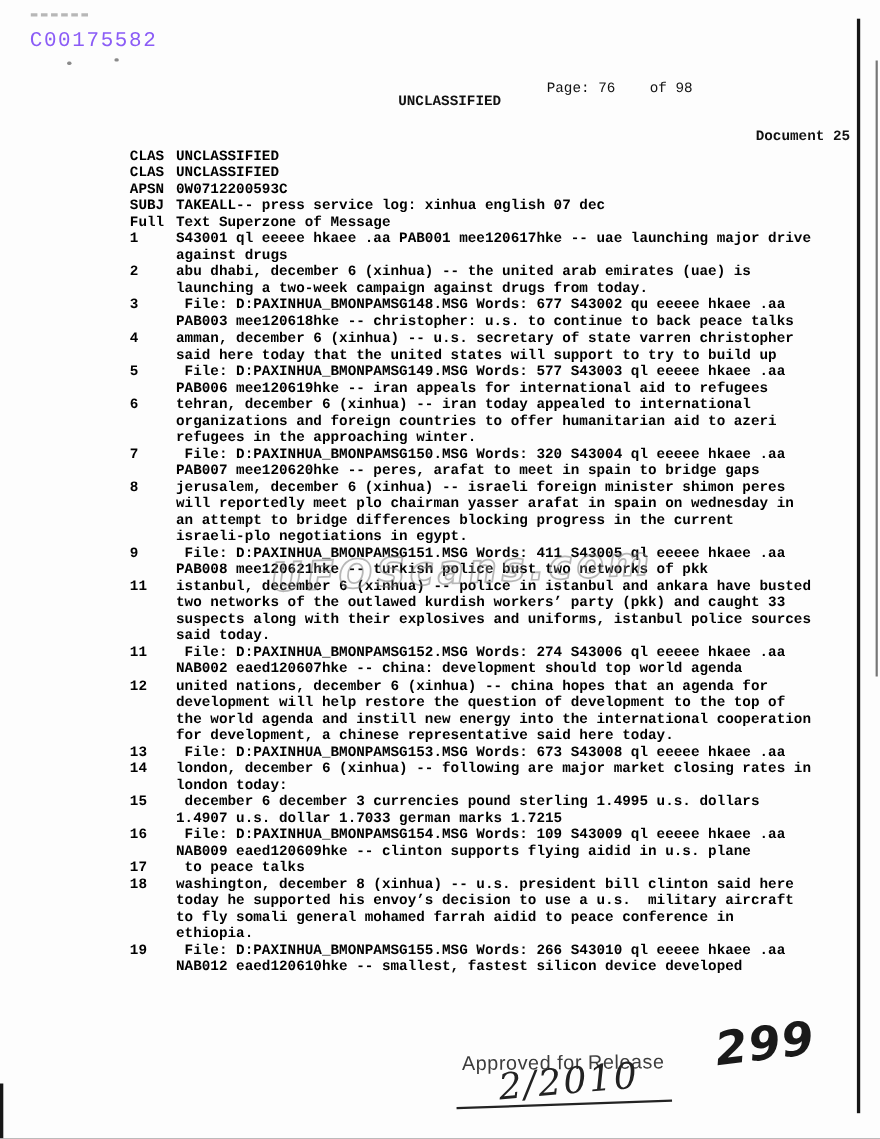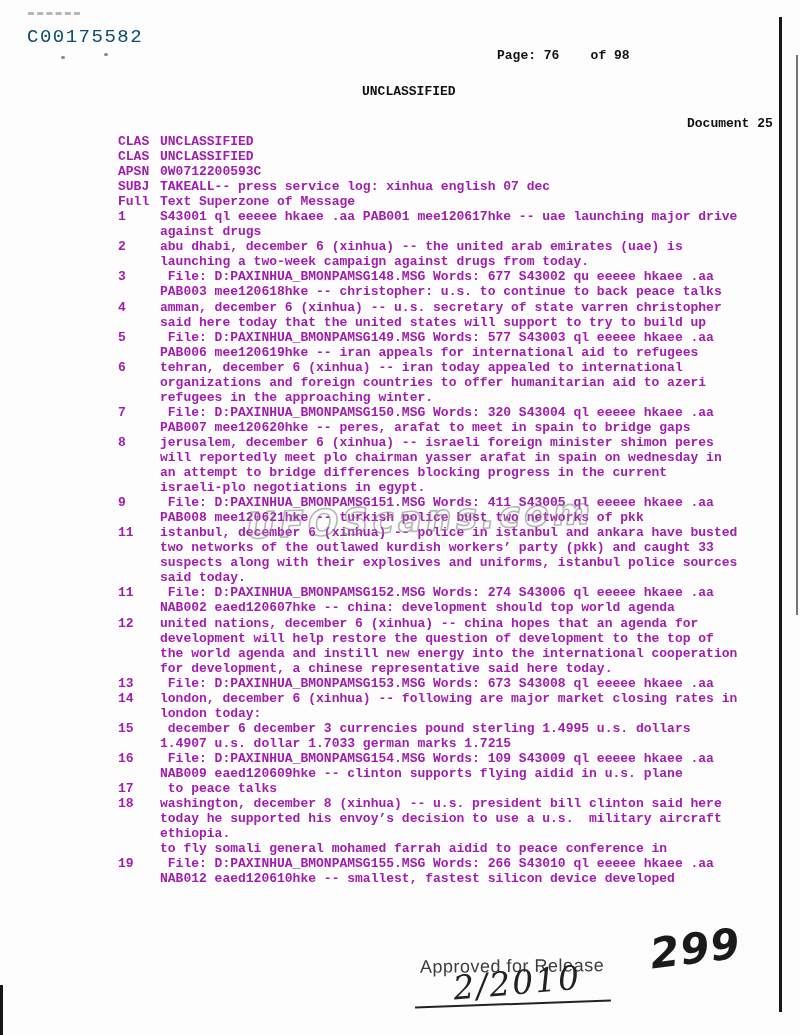--- a/index.html
+++ b/index.html
@@ -11,40 +11,40 @@
     font-family:"Liberation Mono", monospace;
     color:#111;
   }
   
   .corner-dash{position:absolute;left:28px;top:12px;width:52px;border-top:3px dashed #9a9a9a;opacity:.7;}
   .dot1{position:absolute;left:61px;top:56px;width:4px;height:3px;background:#8a8a8a;border-radius:2px;}
   .dot2{position:absolute;left:104px;top:53px;width:4px;height:3px;background:#8a8a8a;border-radius:2px;}
 
   .doc-number{
     position:absolute;left:27px;top:26px;
-    font-size:19px;letter-spacing:1.5px;color:#0c4a6e;font-weight:400;
+    font-size:19px;letter-spacing:1.5px;color:#8b5cf6;font-weight:400;
     white-space:pre;
   }
   .page-indicator{
-    position:absolute;left:497px;top:48px;
-    font-size:13px;font-weight:bold;white-space:pre;
+    position:absolute;left:497px;top:73px;
+    font-size:13px;font-weight:normal;white-space:pre;
   }
   .classification{
     position:absolute;left:362px;top:84px;
     font-size:13px;font-weight:bold;white-space:pre;
   }
   .document-label{
     position:absolute;left:643px;top:116px;
     font-size:13px;font-weight:bold;white-space:pre;margin-left:44px;
   }
 
   .body-text{
     position:absolute;left:118px;top:134px;
     font-size:13px;font-weight:bold;line-height:15.05px;
-    color:#a21caf;
+    color:#000000;
   }
   .line{display:flex;white-space:pre;}
   .ln{display:inline-block;width:42px;flex:0 0 42px;}
   .lt{display:inline-block;}
 
   .watermark{
     position:absolute;left:246px;top:498px;
     font-family:"DejaVu Sans", sans-serif;
     font-size:36px;font-weight:bold;font-style:italic;
     letter-spacing:4px;
@@ -137,22 +137,22 @@
       <div class="line"><span class="ln"></span></div>
       <div class="line"><span class="ln">14</span><span class="lt">london, december 6 (xinhua) -- following are major market closing rates in</span></div>
       <div class="line"><span class="ln"></span><span class="lt">london today:</span></div>
       <div class="line"><span class="ln">15</span><span class="lt"> december 6 december 3 currencies pound sterling 1.4995 u.s. dollars</span></div>
       <div class="line"><span class="ln"></span><span class="lt">1.4907 u.s. dollar 1.7033 german marks 1.7215</span></div>
       <div class="line"><span class="ln">16</span><span class="lt"> File: D:PAXINHUA_BMONPAMSG154.MSG Words: 109 S43009 ql eeeee hkaee .aa</span></div>
       <div class="line"><span class="ln"></span><span class="lt">NAB009 eaed120609hke -- clinton supports flying aidid in u.s. plane</span></div>
       <div class="line"><span class="ln">17</span><span class="lt"> to peace talks</span></div>
       <div class="line"><span class="ln">18</span><span class="lt">washington, december 8 (xinhua) -- u.s. president bill clinton said here</span></div>
       <div class="line"><span class="ln"></span><span class="lt">today he supported his envoy’s decision to use a u.s.  military aircraft</span></div>
+      <div class="line"><span class="ln"></span><span class="lt">to fly somali general mohamed farrah aidid to peace conference in</span></div>
       <div class="line"><span class="ln"></span><span class="lt">ethiopia.</span></div>
-      <div class="line"><span class="ln"></span><span class="lt">to fly somali general mohamed farrah aidid to peace conference in</span></div>
       <div class="line"><span class="ln">19</span><span class="lt"> File: D:PAXINHUA_BMONPAMSG155.MSG Words: 266 S43010 ql eeeee hkaee .aa</span></div>
       <div class="line"><span class="ln"></span><span class="lt">NAB012 eaed120610hke -- smallest, fastest silicon device developed</span></div>
     </div>
 
   <div class="watermark">UFOScans.com</div>
 
   <div class="hand-page-number">299</div>
   <div class="approved-text">Approved for Release</div>
   <div class="release-date">2/2010</div>
   <div class="signature-line"></div>

